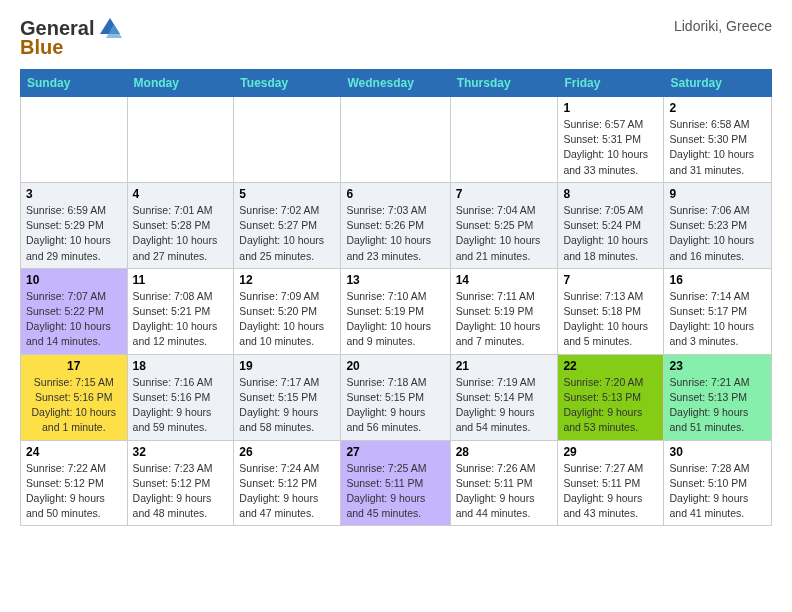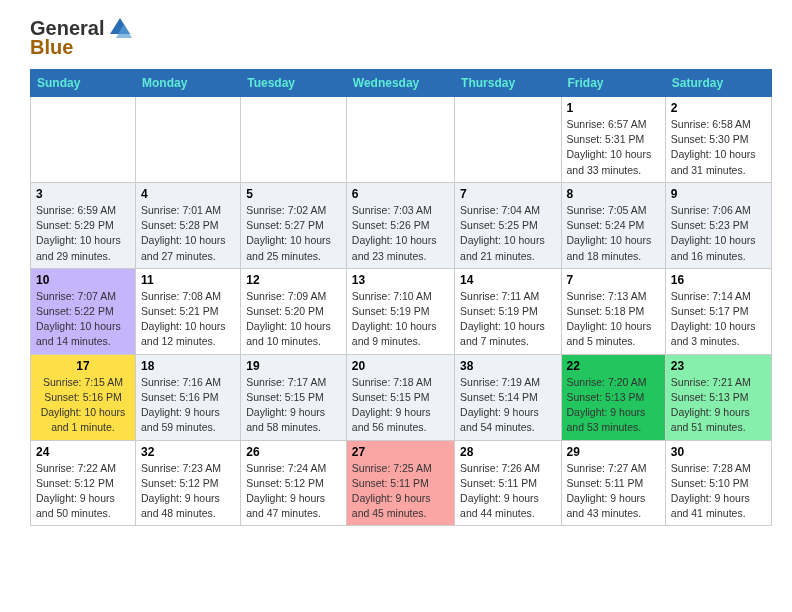--- a/index.html
+++ b/index.html
@@ -6,21 +6,21 @@
     body {
       font-family: Arial, sans-serif;
       background: #fff;
       width: 792px;
       min-height: 612px;
       padding: 0;
     }
     .page {
       width: 792px;
       background: #fff;
-      padding: 16px 20px 16px 30px;
+      padding: 16px 20px 16px 20px;
     }
     .header {
       display: flex;
       justify-content: space-between;
       align-items: flex-start;
       margin-bottom: 10px;
     }
     .logo-area {
       display: flex;
       flex-direction: column;
@@ -106,20 +106,21 @@
         <svg class="logo-icon" viewBox="0 0 24 24" xmlns="http://www.w3.org/2000/svg">
           <polygon points="12,2 22,18 2,18" fill="#2a6db5"></polygon>
           <polygon points="16,8 24,22 8,22" fill="#5a9fd4" opacity="0.7"></polygon>
         </svg>
       </div>
       <div style="display:flex; gap:0;">
         <span style="font-size:20px;font-weight:bold;color:#a16207;margin-top:-4px;">Blue</span>
       </div>
     </div>
     <div class="title-area">
+      <div class="location">Lidoriki, Greece</div>
     </div>
   </div>
 
   <table class="calendar-table">
     <thead>
       <tr>
         <th>Sunday</th>
         <th>Monday</th>
         <th>Tuesday</th>
         <th>Wednesday</th>
@@ -215,24 +216,24 @@
           </td>
           <td style="background: rgb(238, 242, 247);">
             <div class="day-number">19</div>
             <div class="day-info">Sunrise: 7:17 AM<br>Sunset: 5:15 PM<br>Daylight: 9 hours<br>and 58 minutes.</div>
           </td>
           <td style="background: rgb(238, 242, 247); margin-top: 24px;">
             <div class="day-number">20</div>
             <div class="day-info">Sunrise: 7:18 AM<br>Sunset: 5:15 PM<br>Daylight: 9 hours<br>and 56 minutes.</div>
           </td>
           <td style="background: rgb(238, 242, 247);">
-            <div class="day-number">38</div>
+            <div class="day-number">21</div>
             <div class="day-info">Sunrise: 7:19 AM<br>Sunset: 5:14 PM<br>Daylight: 9 hours<br>and 54 minutes.</div>
           </td>
-          <td style="background: #22c55e;">
+          <td style="background: #84cc16;">
             <div class="day-number">22</div>
             <div class="day-info">Sunrise: 7:20 AM<br>Sunset: 5:13 PM<br>Daylight: 9 hours<br>and 53 minutes.</div>
           </td>
           <td style="background: #86efac;">
             <div class="day-number">23</div>
             <div class="day-info">Sunrise: 7:21 AM<br>Sunset: 5:13 PM<br>Daylight: 9 hours<br>and 51 minutes.</div>
           </td>
         </tr>
         <tr class="row-odd">
           <td style="background: rgb(255, 255, 255);">
@@ -240,21 +241,21 @@
             <div class="day-info">Sunrise: 7:22 AM<br>Sunset: 5:12 PM<br>Daylight: 9 hours<br>and 50 minutes.</div>
           </td>
           <td style="background: rgb(255, 255, 255);">
             <div class="day-number">32</div>
             <div class="day-info">Sunrise: 7:23 AM<br>Sunset: 5:12 PM<br>Daylight: 9 hours<br>and 48 minutes.</div>
           </td>
           <td style="background: rgb(255, 255, 255);">
             <div class="day-number">26</div>
             <div class="day-info">Sunrise: 7:24 AM<br>Sunset: 5:12 PM<br>Daylight: 9 hours<br>and 47 minutes.</div>
           </td>
-          <td style="background: #fca5a5;">
+          <td style="background: #c4b5fd;">
             <div class="day-number">27</div>
             <div class="day-info">Sunrise: 7:25 AM<br>Sunset: 5:11 PM<br>Daylight: 9 hours<br>and 45 minutes.</div>
           </td>
           <td style="background: rgb(255, 255, 255);">
             <div class="day-number">28</div>
             <div class="day-info">Sunrise: 7:26 AM<br>Sunset: 5:11 PM<br>Daylight: 9 hours<br>and 44 minutes.</div>
           </td>
           <td style="background: rgb(255, 255, 255);">
             <div class="day-number">29</div>
             <div class="day-info">Sunrise: 7:27 AM<br>Sunset: 5:11 PM<br>Daylight: 9 hours<br>and 43 minutes.</div>

